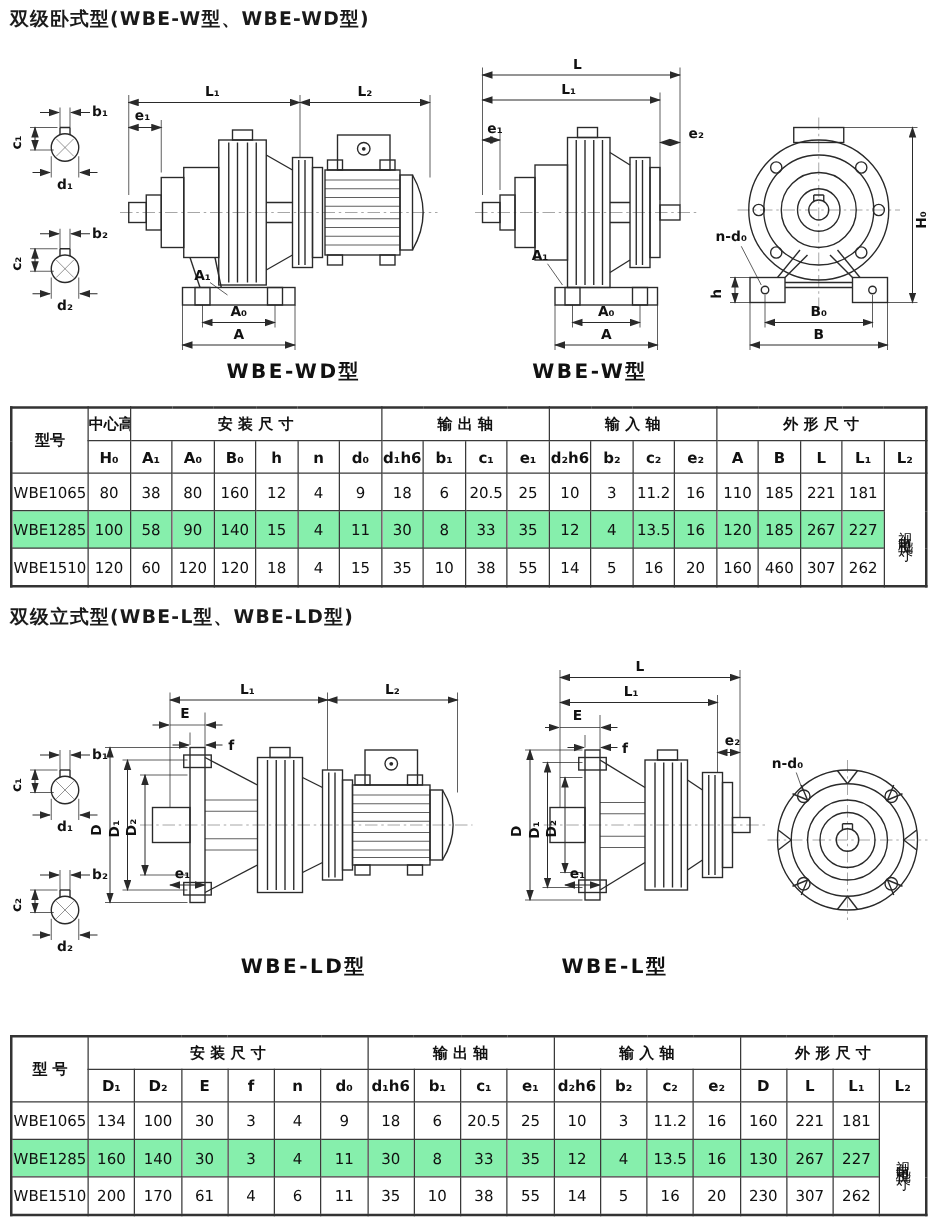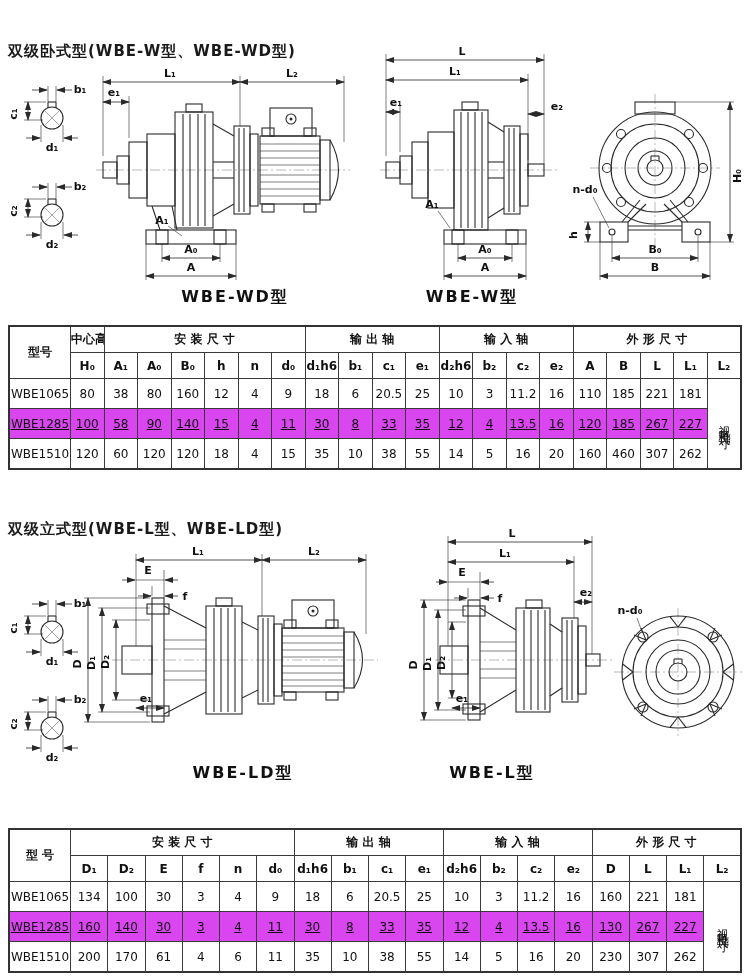--- a/index.html
+++ b/index.html
@@ -1,18 +1,18 @@
 <!DOCTYPE html>
 <html><head>
 <meta charset="utf-8">
 <style>
   html,body{margin:0;padding:0;background:#ffffff;}
   #page{position:relative;width:750px;height:977px;background:#ffffff;overflow:hidden;
         font-family:"DejaVu Sans",sans-serif;color:#111;}
-  .sec-title{position:absolute;left:8px;font-size:15px;font-weight:bold;letter-spacing:1px;color:#1a1a1a;margin-top:36px;}
+  .sec-title{position:absolute;left:8px;font-size:15px;font-weight:bold;letter-spacing:1px;color:#1a1a1a;}
   #title1{top:6px;}
   #title2{top:484px;}
   .diag-svg{position:absolute;left:0;}
   #svg-top{top:30px;}
   #svg-bottom{top:510px;}
 
   
   .ln{fill:none;stroke:#2a2a2a;stroke-width:1.1;}
   .thin{fill:none;stroke:#2a2a2a;stroke-width:0.6;}
   .dim{fill:none;stroke:#2a2a2a;stroke-width:0.8;}
@@ -23,21 +23,21 @@
 
   
   .tbl-wrap{position:absolute;left:8px;right:8px;}
   #tbl1-wrap{top:325px;}
   #tbl2-wrap{top:828px;}
   table{border-collapse:collapse;table-layout:fixed;width:100%;border:2px solid #333;}
   th,td{border:1px solid #3a3a3a;text-align:center;vertical-align:middle;padding:0;
         font-size:12px;color:#111;overflow:hidden;white-space:nowrap;}
   thead th{font-weight:bold;height:25px;background:#fff;}
   tbody td{height:29px;font-weight:normal;}
-  tbody tr.alt td{background:#d946ef;text-decoration:underline;}
+  tbody tr.alt td{background:#86efac;}
   .model-col{width:60px;}
   td.note-cell{writing-mode:vertical-rl;letter-spacing:3px;font-size:12px;padding:3px 0;background:#fff !important;}
 </style>
 </head>
 <body>
 
 <div id="page">
 
   <div id="title1" class="sec-title">双级卧式型(WBE-W型、WBE-WD型)</div>
 

